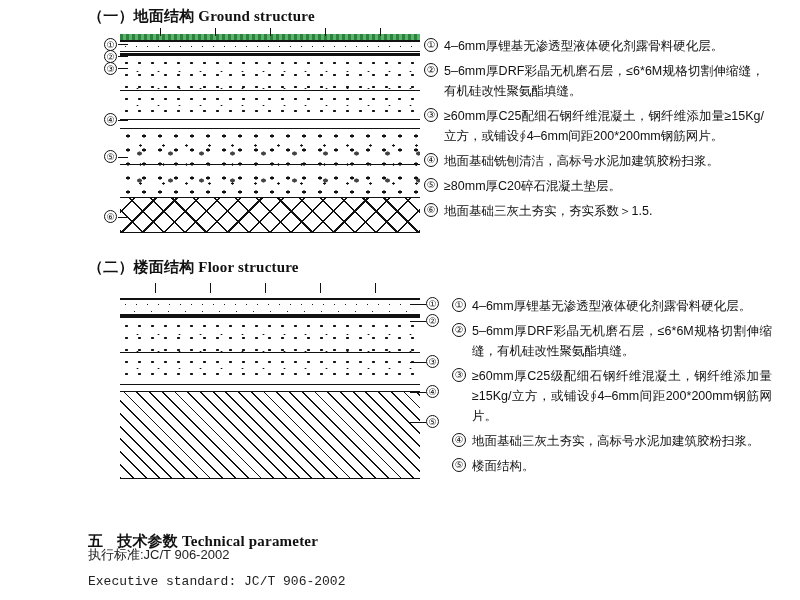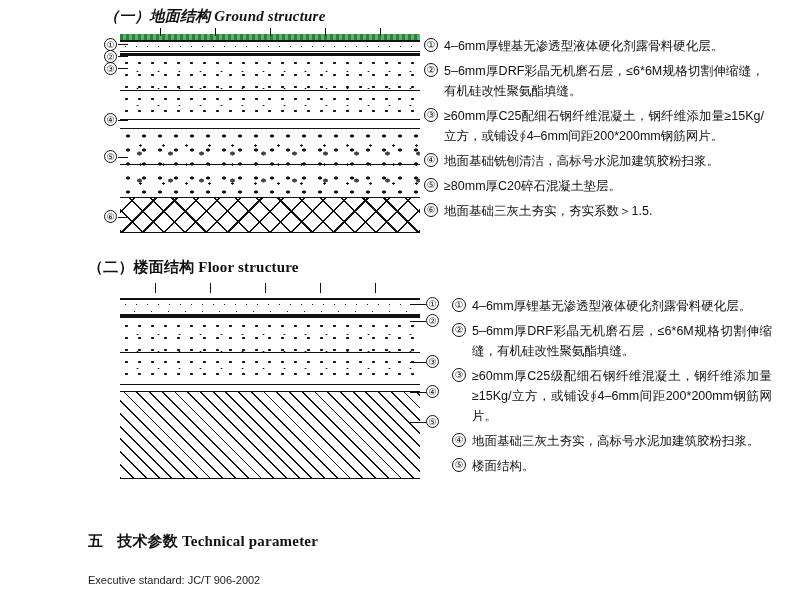--- a/index.html
+++ b/index.html
@@ -24,21 +24,21 @@
   
   .section-title {
     position: absolute;
     font-family: "Liberation Serif", serif;
     font-size: 15px;
     font-weight: bold;
     color: #111;
     white-space: nowrap;
     letter-spacing: 0.2px;
   }
-  #title-ground { left: 104px; top: 7px; font-style: italic; }
+  #title-ground { left: 88px; top: 7px; }
   #title-floor  { left: 88px; top: 258px; text-align: right; }
   #title-tech   { left: 88px; top: 532px; }
   .tech-num { margin-right: 14px; }
 
   
   .diagram {
     position: absolute;
     border: 0;
   }
   #diagram-ground { left: 120px; top: 34px; width: 300px; height: 198px; }
@@ -164,21 +164,21 @@
   
   .tech-line {
     position: absolute;
     left: 88px;
     font-size: 13px;
     color: #222;
     font-family: "Liberation Sans", sans-serif;
     white-space: nowrap;
   }
   #tech-cn { top: 546px; }
-  #tech-en { top: 574px; font-family: Liberation Sans, sans-serif; font-size: 11px; }
+  #tech-en { top: 574px; font-family: Liberation Mono, monospace; font-size: 13px; }
 
   
   .watermark {
     position: absolute;
     color: rgba(120,120,120,0.13);
     font-family: "Liberation Serif", serif;
     font-weight: bold;
     letter-spacing: 6px;
     white-space: nowrap;
     pointer-events: none;
@@ -327,15 +327,16 @@
     </div>
     <div class="legend-item">
       <span class="marker">⑤</span>
       <span class="txt">楼面结构。</span>
     </div>
   </div>
 
   <div class="section-title" id="title-tech">
     <span class="tech-num">五</span><span>技术参数 Technical parameter</span>
   </div>
+  <div class="tech-line" id="tech-cn">执行标准:JC/T 906-2002</div>
   <div class="tech-line" id="tech-en">Executive standard: JC/T  906-2002</div>
 
 </div>
 
 </body></html>

